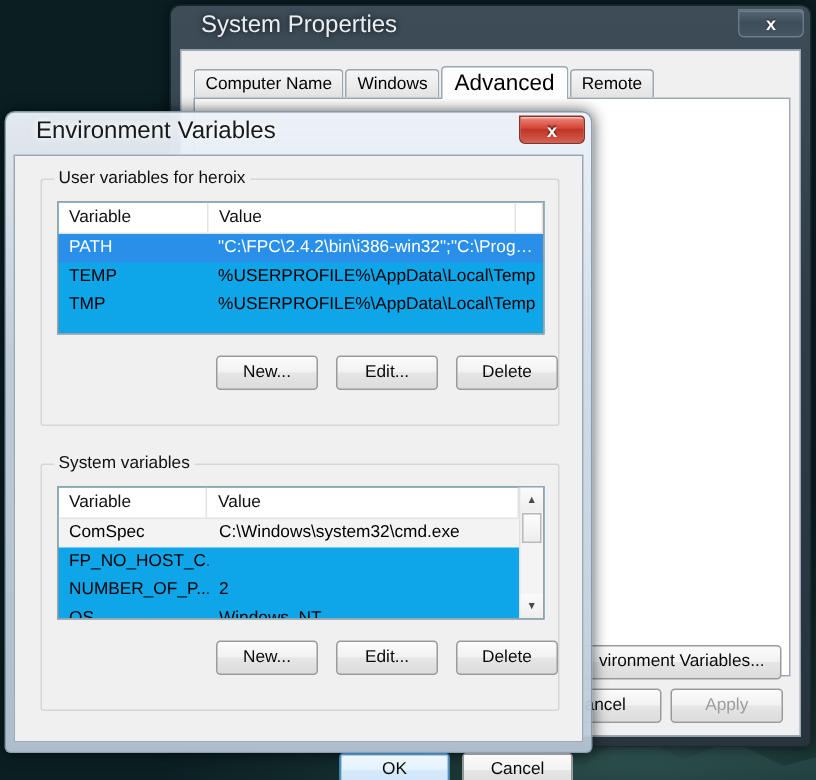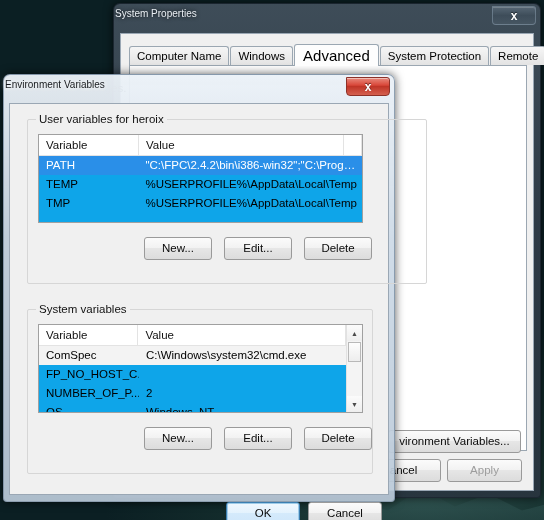--- a/index.html
+++ b/index.html
@@ -52,22 +52,22 @@
     background: linear-gradient(180deg, rgba(64,78,90,.97) 0%, rgba(48,60,72,.96) 45%, rgba(40,52,62,.96) 100%);
     border: 1px solid rgba(25,35,45,.9);
   }
   .titlebar {
     position: absolute;
     left: 0; top: 0; right: 0;
     height: 27px;
   }
   .title-text {
     position: absolute;
-    left: 2px; top: 5px;
-    font-size: 10px;
+    left: 21px; top: 5px;
+    font-size: 16px;
     color: #16191d;
     text-shadow: 0 0 4px rgba(255,255,255,.95), 0 0 7px rgba(255,255,255,.8);
     white-space: nowrap;
   }
   .title-text.inactive-title {
     color: #e9eef3;
     text-shadow: 0 0 4px rgba(0,0,0,.85);
   }
 
   .close-btn {
@@ -268,21 +268,20 @@
     <div class="title-text inactive-title">System Properties</div>
     <div class="close-btn dark" style="right:5px; top:3px;">x</div>
   </div>
 
   <div class="client" style="left:7px; top:30px; width:414px; height:458px;">
 
     <div class="tabstrip" style="left:8px; top:10px;">
       <div class="tab">Computer Name</div>
       <div class="tab">Windows</div>
       <div class="tab active">Advanced</div>
-      <div class="tab">System Protection</div>
       <div class="tab">Remote</div>
     </div>
 
     <div class="tabpage" style="left:8px; top:31px; width:398px; height:386px;">
 
       <div class="static-text" style="left:-113px; top:16px;">ost of these changes.</div>
 
       <div class="groupbox on-white" style="left:-120px; top:50px; width:285px; height:94px;">
         <div class="static-text" style="left:124px; top:14px;">and virtual memory</div>
         <div class="btn" style="left:188px; top:58px; width:80px;">Settings...</div>
@@ -309,21 +308,21 @@
 <div class="aero-window" style="left:3px; top:74px; width:392px; height:428px;">
   <div class="aero-frame"></div>
 
   <div class="titlebar">
     <div class="title-text">Environment Variables</div>
     <div class="close-btn red" style="right:5px; top:3px;">x</div>
   </div>
 
   <div class="client" style="left:6px; top:29px; width:380px; height:392px;">
 
-    <div class="groupbox" style="left:17px; top:15px; width:400px; height:165px;">
+    <div class="groupbox" style="left:17px; top:15px; width:346px; height:165px;">
       <div class="gb-label">User variables for heroix</div>
 
       <div class="listview" style="left:10px; top:14px; width:325px; height:89px;">
         <div class="lv-header">
           <div class="hcell" style="width:100px;">Variable</div>
           <div class="hcell" style="width:205px;">Value</div>
           <div class="hcell" style="width:18px;"></div>
         </div>
         <div class="lv-row selected">
           <div class="cell" style="width:100px;">PATH</div>

